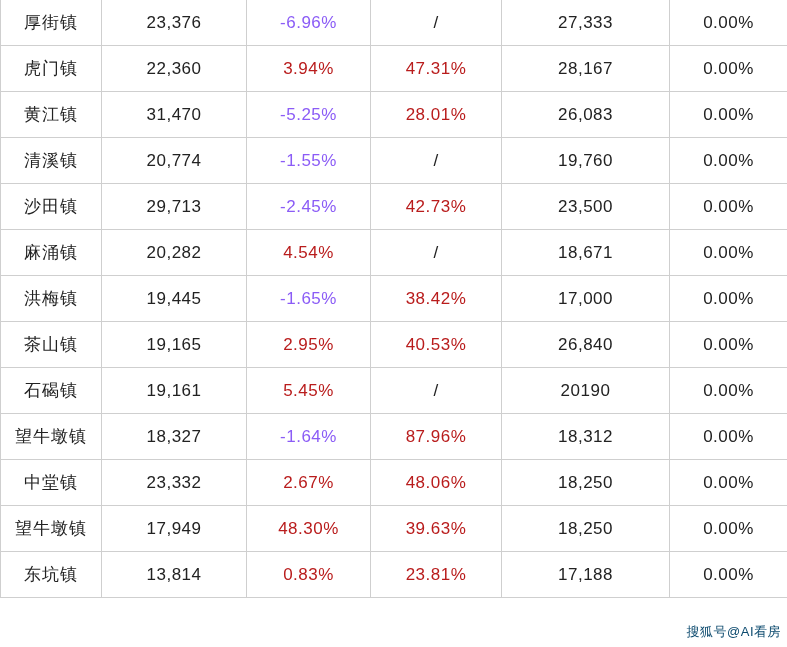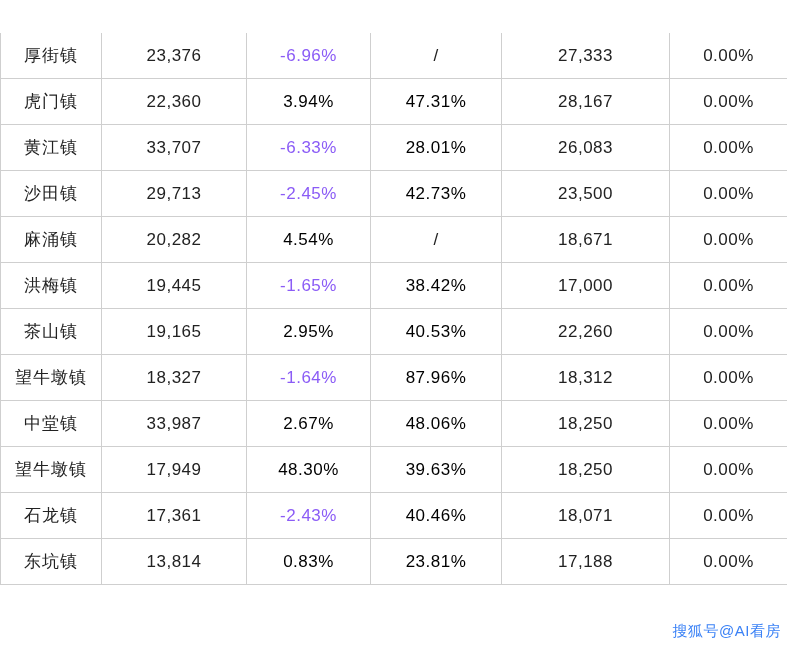--- a/index.html
+++ b/index.html
@@ -11,21 +11,20 @@
     width: 787px;
     height: 647px;
     overflow: hidden;
     font-family: "Liberation Sans", sans-serif;
     position: relative;
   }
   #price-table {
     border-collapse: collapse;
     width: 787px;
     table-layout: fixed;
-    margin-top: 33px;
   }
   #price-table td {
     border: 1px solid #cfcfcf;
     height: 45px;
     text-align: center;
     vertical-align: middle;
     font-size: 17px;
     color: #222222;
     padding: 0;
     white-space: nowrap;
@@ -33,43 +32,43 @@
   }
   #price-table td.name {
     font-size: 17px;
     letter-spacing: 1px;
   }
   #price-table td.num {
     font-size: 17px;
     letter-spacing: 0.5px;
   }
   #price-table td.up {
-    color: #000000;
+    color: #b91c1c;
   }
   #price-table td.down {
     color: #8b5cf6;
   }
   #price-table td.neutral {
     color: #222222;
   }
   #price-table tr:first-child td {
     border-top: none;
   }
   col.c0 { width: 101px; }
   col.c1 { width: 145px; }
   col.c2 { width: 124px; }
   col.c3 { width: 131px; }
   col.c4 { width: 168px; }
   col.c5 { width: 118px; }
   .watermark {
     position: absolute;
     right: 6px;
     bottom: 6px;
-    font-size: 15px;
-    color: #3b82f6;
+    font-size: 13px;
+    color: #0c4a6e;
     letter-spacing: 0.5px;
     font-family: "Liberation Sans", sans-serif;
   }
 </style>
 </head>
 <body>
 
 <table id="price-table">
   <colgroup>
     <col class="c0">
@@ -91,24 +90,32 @@
       <tr>
         <td class="name neutral">虎门镇</td>
         <td class="num neutral">22,360</td>
         <td class="num up">3.94%</td>
         <td class="num up">47.31%</td>
         <td class="num neutral">28,167</td>
         <td class="num neutral">0.00%</td>
       </tr>
       <tr>
         <td class="name neutral">黄江镇</td>
-        <td class="num neutral">33,707</td>
-        <td class="num down">-6.33%</td>
+        <td class="num neutral">31,470</td>
+        <td class="num down">-5.25%</td>
         <td class="num up">28.01%</td>
         <td class="num neutral">26,083</td>
+        <td class="num neutral">0.00%</td>
+      </tr>
+      <tr>
+        <td class="name neutral">清溪镇</td>
+        <td class="num neutral">20,774</td>
+        <td class="num down">-1.55%</td>
+        <td class="num neutral">/</td>
+        <td class="num neutral">19,760</td>
         <td class="num neutral">0.00%</td>
       </tr>
       <tr>
         <td class="name neutral">沙田镇</td>
         <td class="num neutral">29,713</td>
         <td class="num down">-2.45%</td>
         <td class="num up">42.73%</td>
         <td class="num neutral">23,500</td>
         <td class="num neutral">0.00%</td>
       </tr>
@@ -126,53 +133,53 @@
         <td class="num down">-1.65%</td>
         <td class="num up">38.42%</td>
         <td class="num neutral">17,000</td>
         <td class="num neutral">0.00%</td>
       </tr>
       <tr>
         <td class="name neutral">茶山镇</td>
         <td class="num neutral">19,165</td>
         <td class="num up">2.95%</td>
         <td class="num up">40.53%</td>
-        <td class="num neutral">22,260</td>
+        <td class="num neutral">26,840</td>
+        <td class="num neutral">0.00%</td>
+      </tr>
+      <tr>
+        <td class="name neutral">石碣镇</td>
+        <td class="num neutral">19,161</td>
+        <td class="num up">5.45%</td>
+        <td class="num neutral">/</td>
+        <td class="num neutral">20190</td>
         <td class="num neutral">0.00%</td>
       </tr>
       <tr>
         <td class="name neutral">望牛墩镇</td>
         <td class="num neutral">18,327</td>
         <td class="num down">-1.64%</td>
         <td class="num up">87.96%</td>
         <td class="num neutral">18,312</td>
         <td class="num neutral">0.00%</td>
       </tr>
       <tr>
         <td class="name neutral">中堂镇</td>
-        <td class="num neutral">33,987</td>
+        <td class="num neutral">23,332</td>
         <td class="num up">2.67%</td>
         <td class="num up">48.06%</td>
         <td class="num neutral">18,250</td>
         <td class="num neutral">0.00%</td>
       </tr>
       <tr>
         <td class="name neutral">望牛墩镇</td>
         <td class="num neutral">17,949</td>
         <td class="num up">48.30%</td>
         <td class="num up">39.63%</td>
         <td class="num neutral">18,250</td>
-        <td class="num neutral">0.00%</td>
-      </tr>
-      <tr>
-        <td class="name neutral">石龙镇</td>
-        <td class="num neutral">17,361</td>
-        <td class="num down">-2.43%</td>
-        <td class="num up">40.46%</td>
-        <td class="num neutral">18,071</td>
         <td class="num neutral">0.00%</td>
       </tr>
       <tr>
         <td class="name neutral">东坑镇</td>
         <td class="num neutral">13,814</td>
         <td class="num up">0.83%</td>
         <td class="num up">23.81%</td>
         <td class="num neutral">17,188</td>
         <td class="num neutral">0.00%</td>
       </tr>

